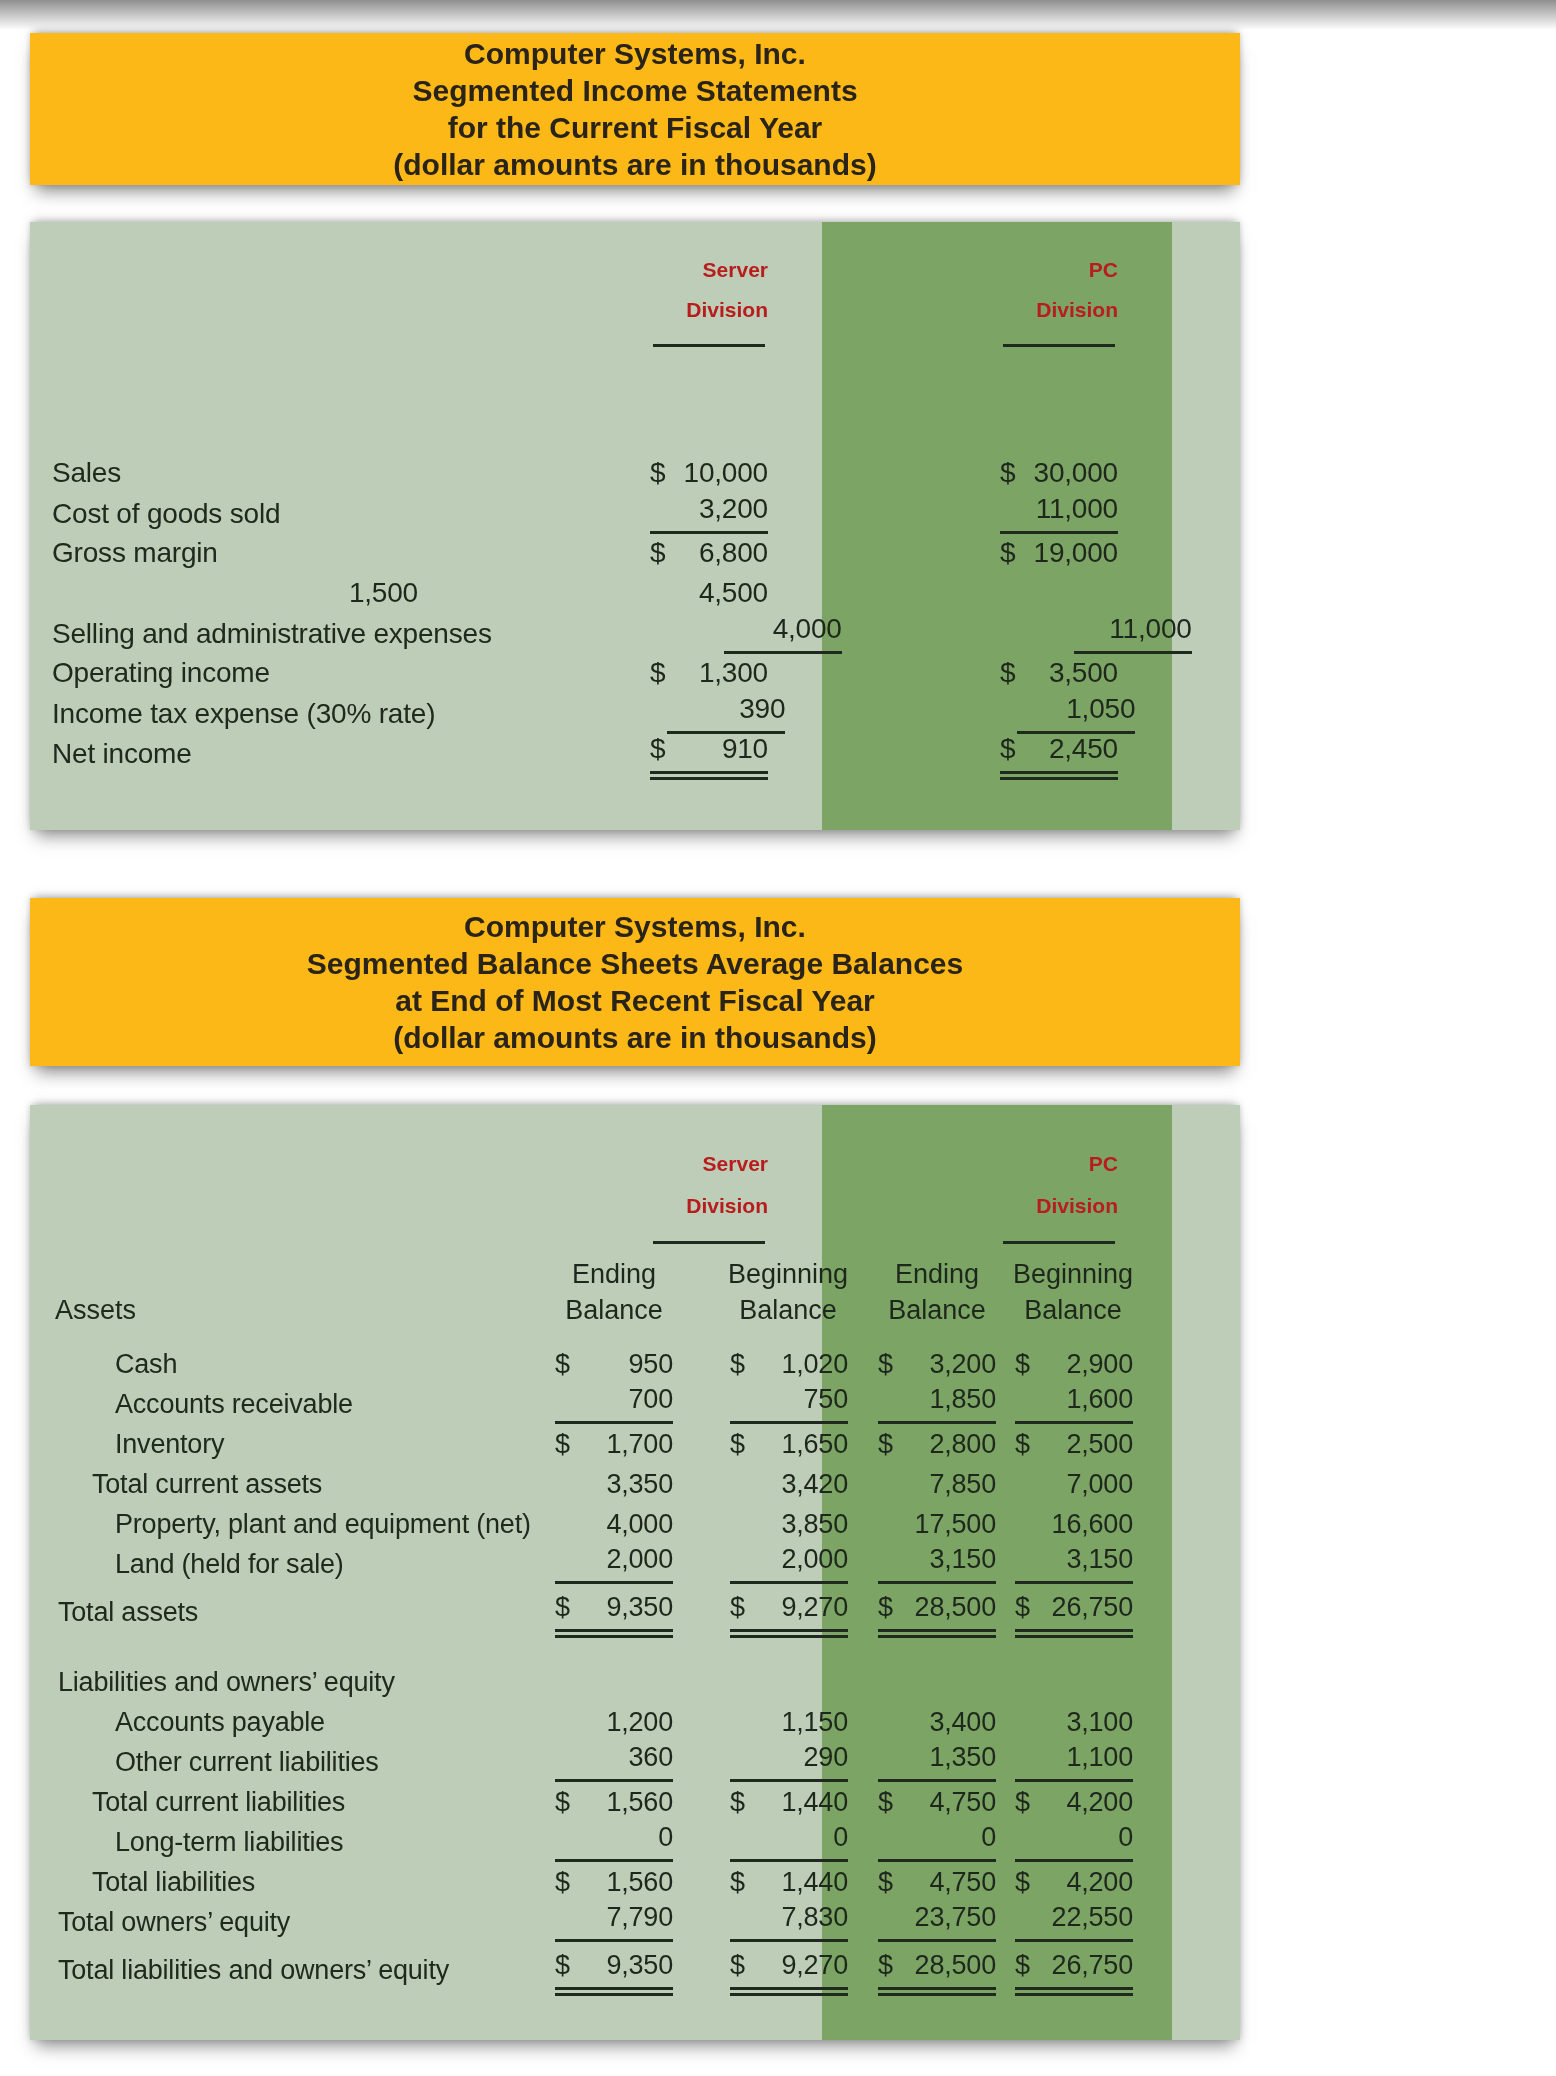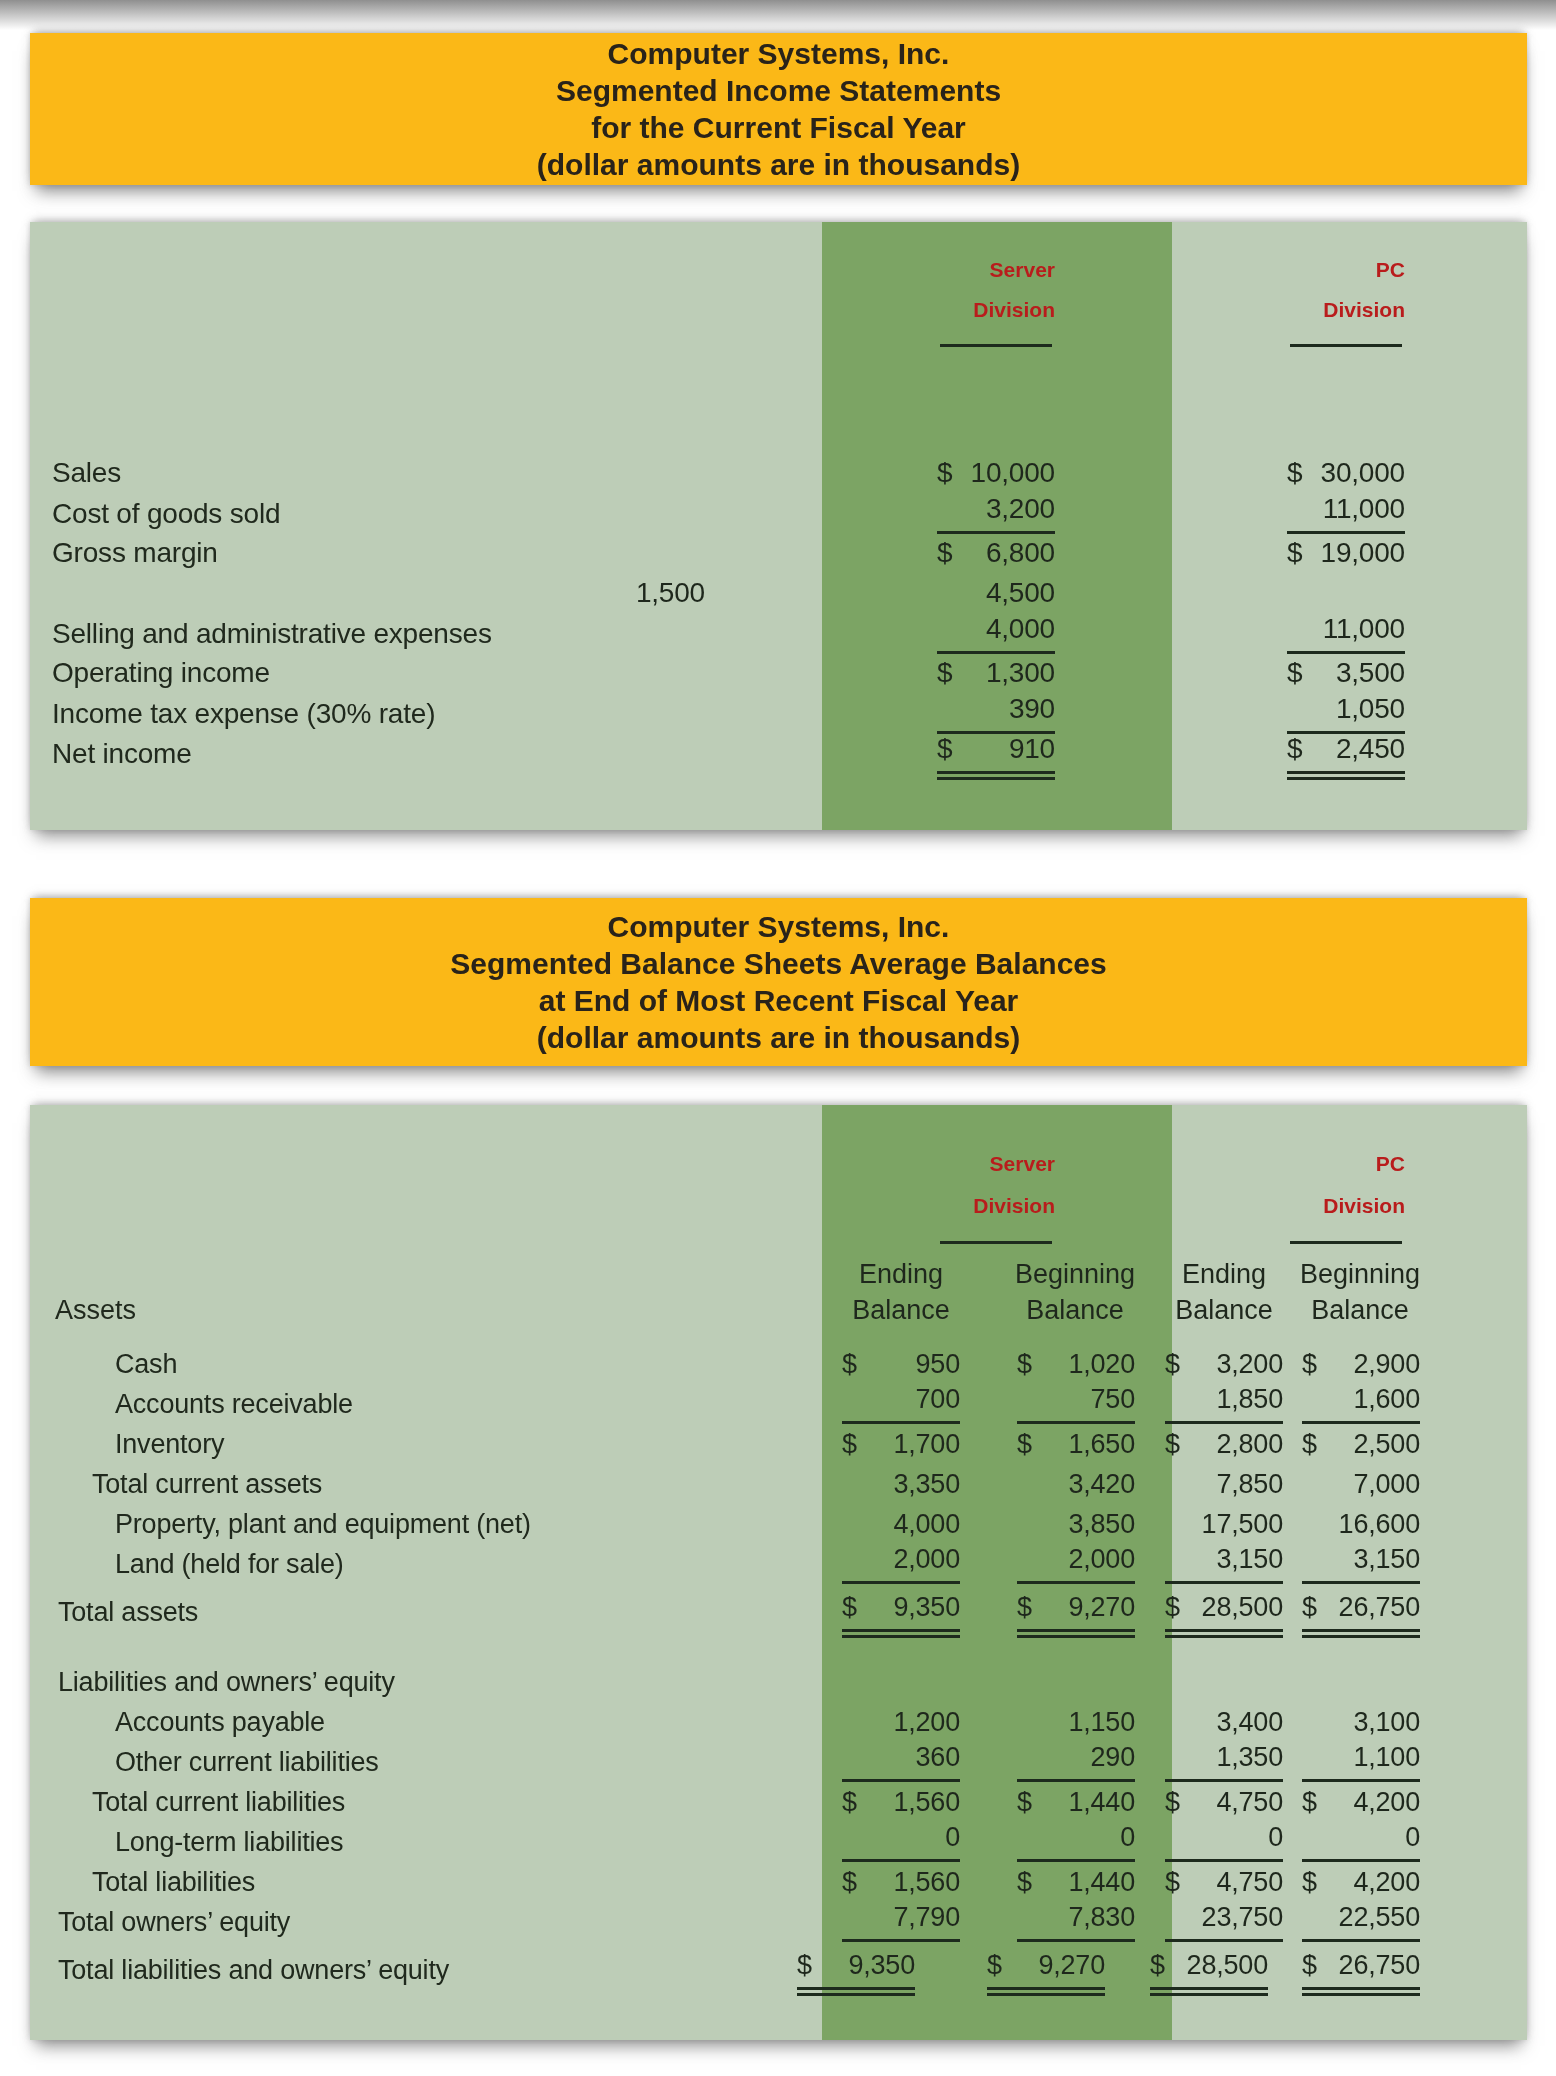--- a/index.html
+++ b/index.html
@@ -4,21 +4,21 @@
 <style>
   html,body{margin:0;padding:0;}
   body{
     width:1556px;height:2076px;position:relative;background:#ffffff;
     font-family:"Liberation Sans", sans-serif;color:#1e271c;overflow:hidden;
   }
   .top-shade{
     position:absolute;top:0;left:0;width:1556px;height:30px;
     background:linear-gradient(#8f8f8f,rgba(255,255,255,0));
   }
-  .block{position:absolute;left:30px;width:1497px;}
+  .block{position:absolute;left:30px;width:1210px;}
   .banner{
     background:#FBB817;color:#29231a;text-align:center;font-weight:bold;
     font-size:30px;line-height:37px;display:flex;flex-direction:column;
     justify-content:center;
     box-shadow:0 12px 16px -6px rgba(70,70,70,.65), 0 -5px 9px -4px rgba(110,110,110,.55), 0 0 6px rgba(120,120,120,.25);
   }
   #banner1{top:33px;height:152px;}
   #banner2{top:898px;height:168px;}
   .gtable{
     background:#BDCDB7;
@@ -619,21 +619,21 @@
               <span class="amt">23,750</span>
             </span>
           </div>
           <div class="cell">
             <span class="num u">
               <span class="cur"></span>
               <span class="amt">22,550</span>
             </span>
           </div>
         </div>
-        <div class="row t2-row" style="margin-top: 8px; gap: 15px;">
+        <div class="row t2-row" style="margin-top: 8px;">
           <div class="lbl ind0">Total liabilities and owners’ equity</div>
           <div class="cell">
             <span class="num uu">
               <span class="cur">$</span>
               <span class="amt">9,350</span>
             </span>
           </div>
           <div class="cell">
             <span class="num uu">
               <span class="cur">$</span>

